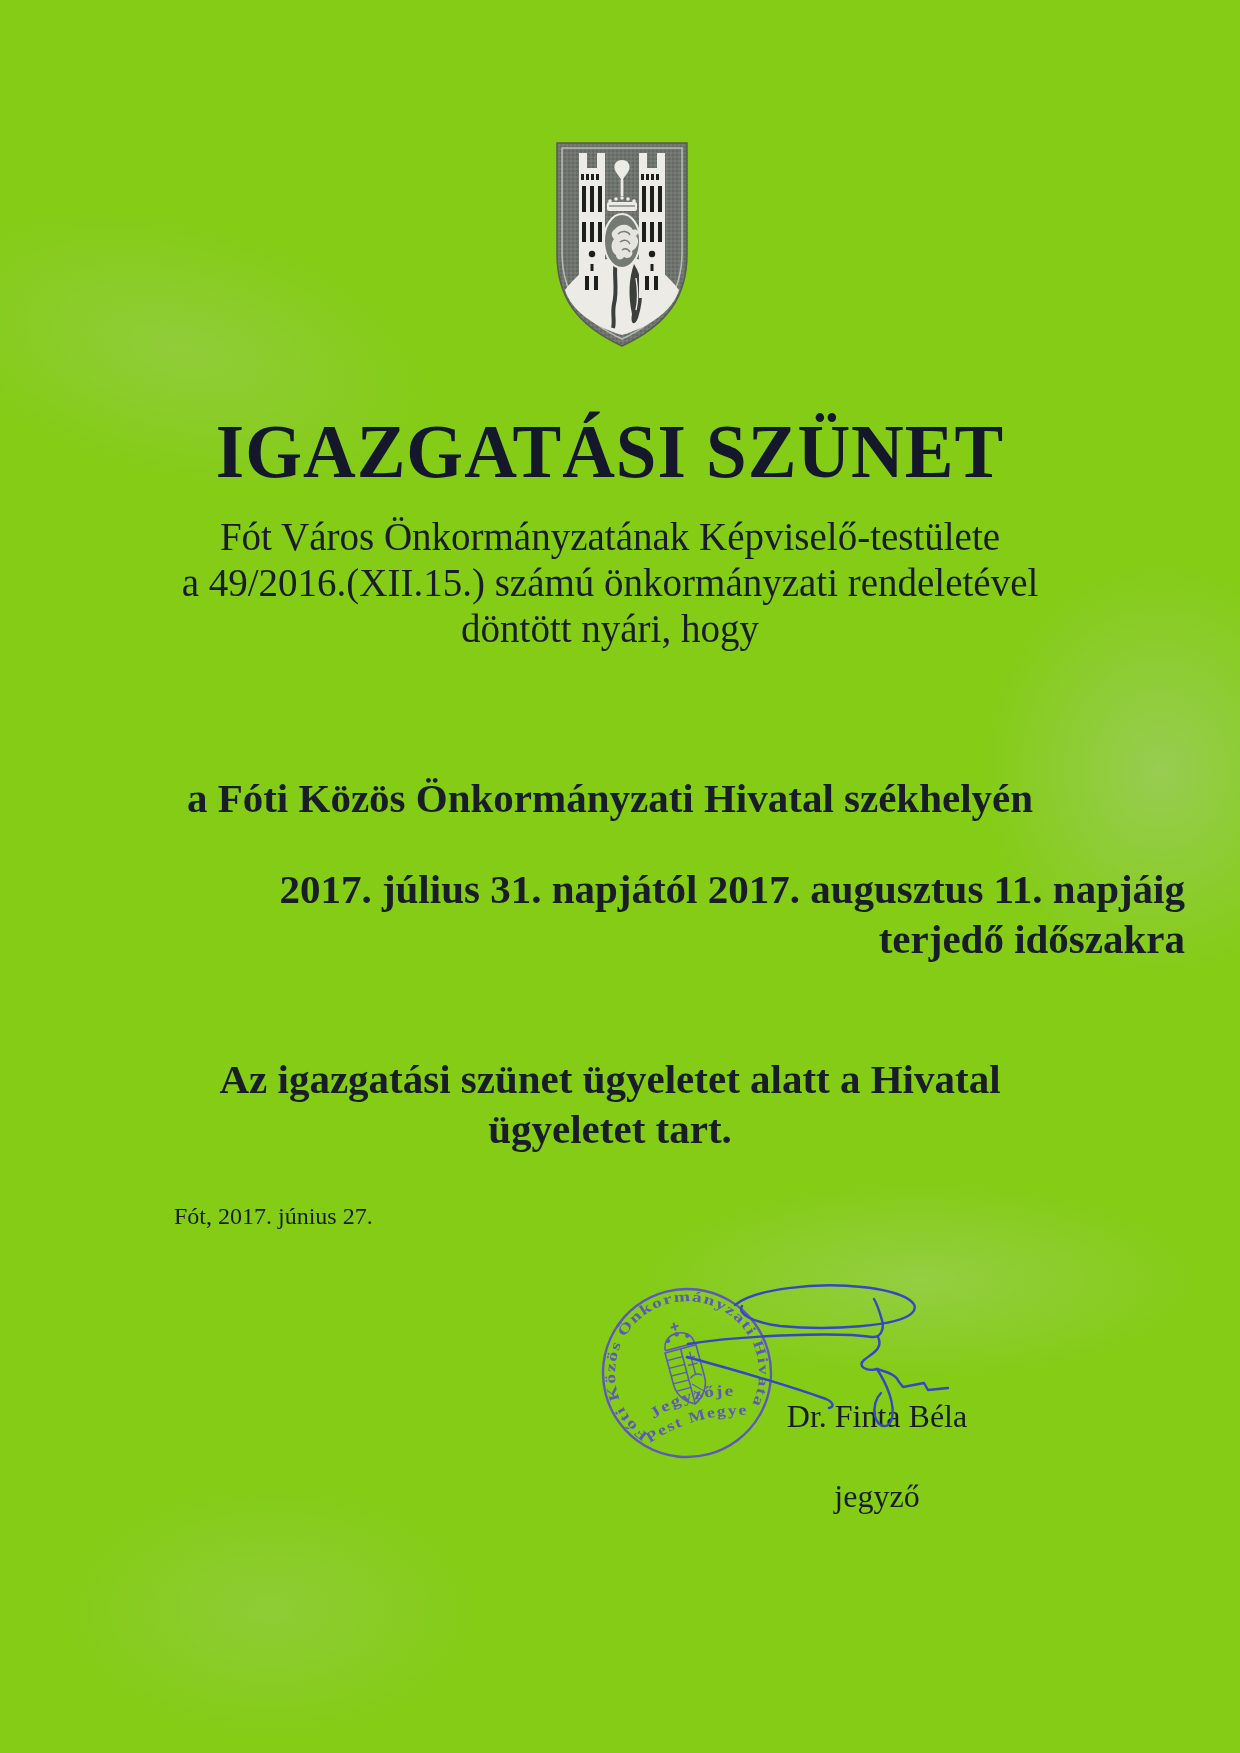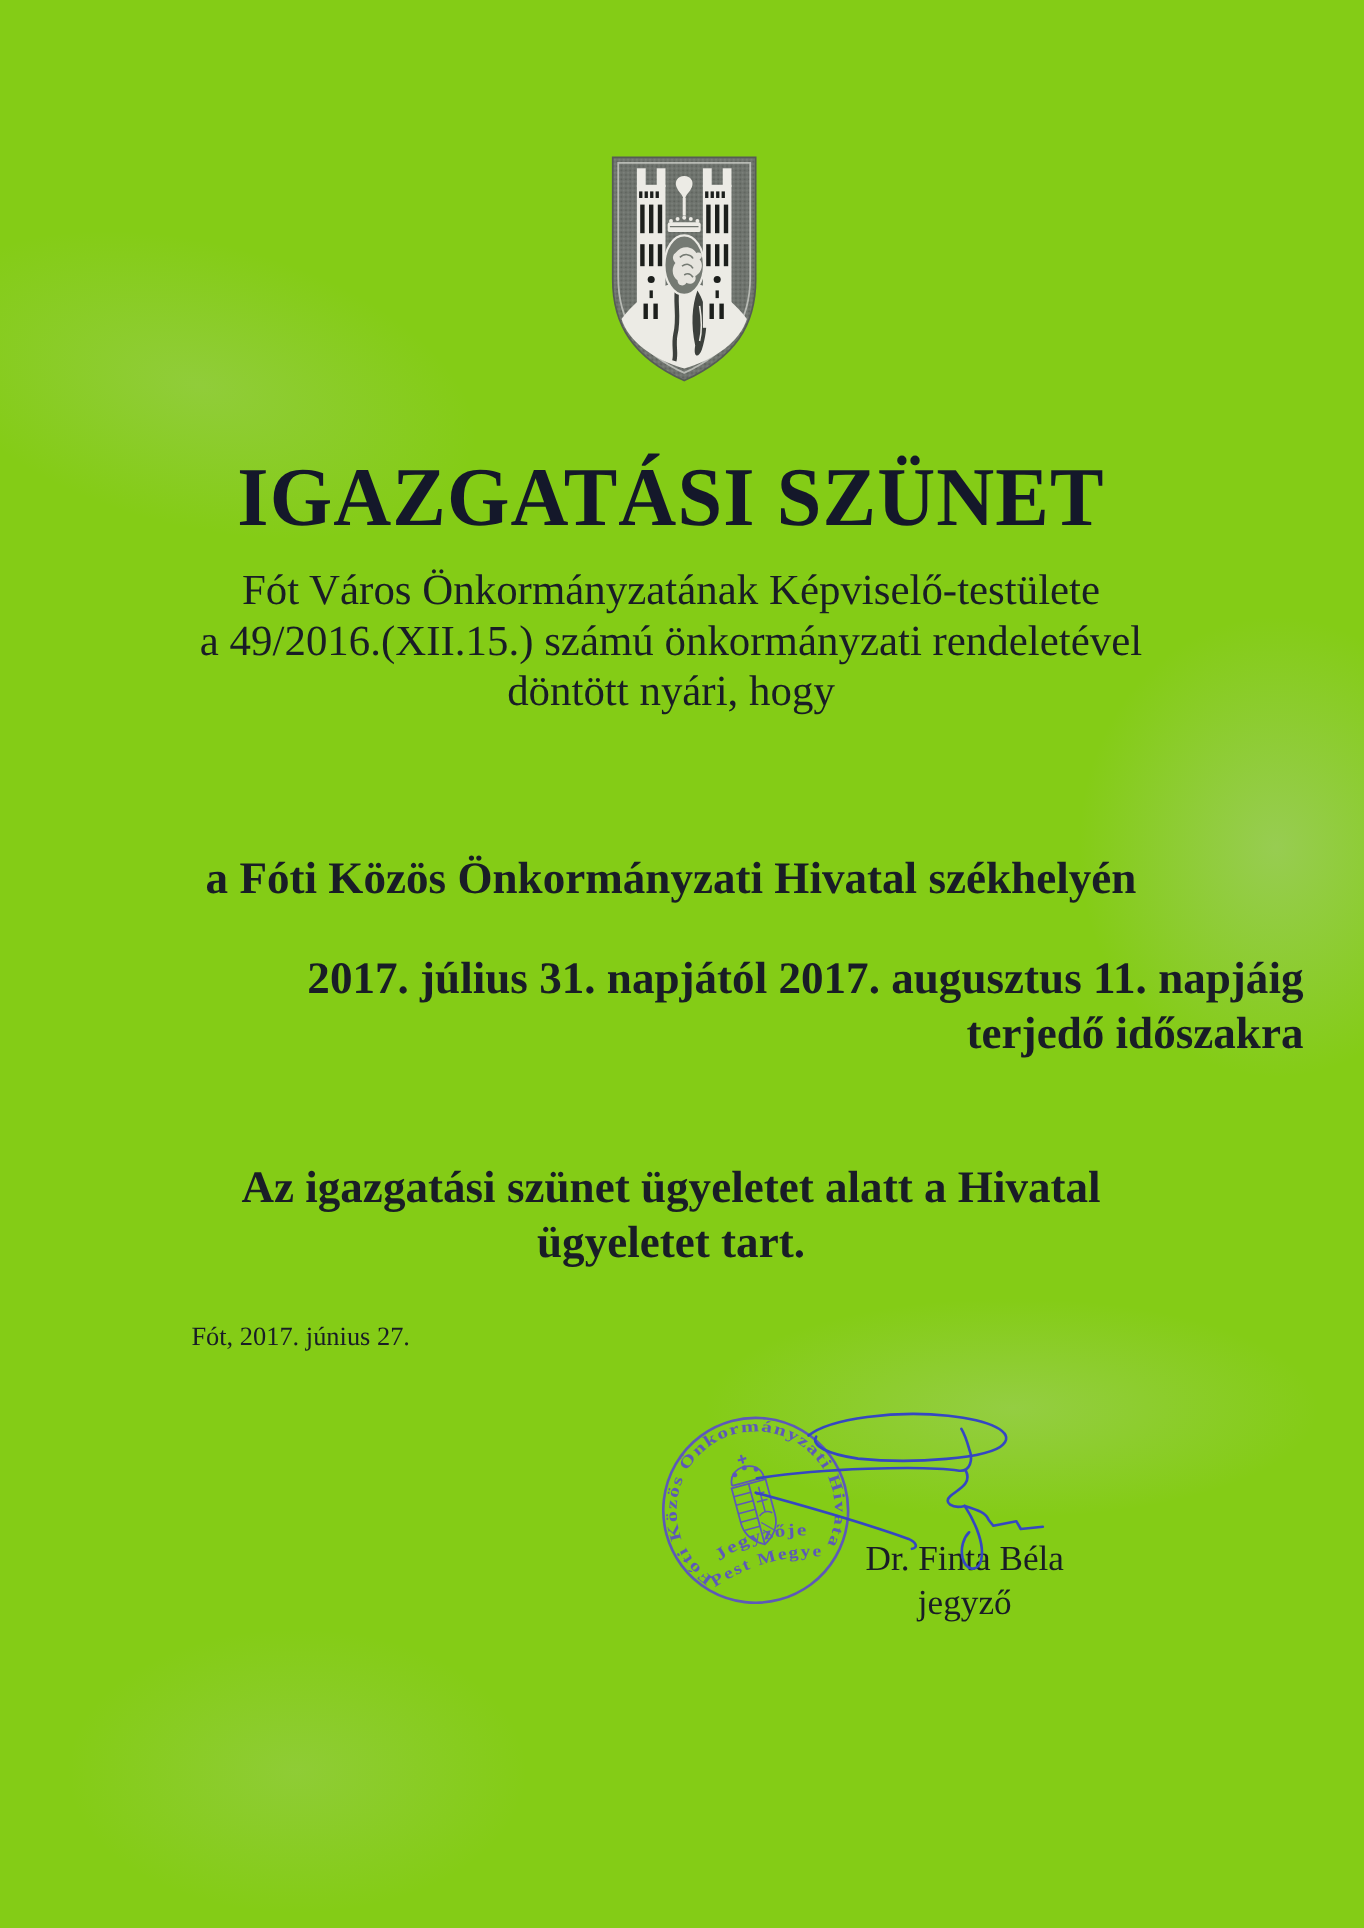--- a/index.html
+++ b/index.html
@@ -37,21 +37,21 @@
   .intro{top:514px;font-size:39px;line-height:46px;}
   .subject{top:773px;font-size:41px;line-height:50px;font-weight:700;}
   .period{top:864px;font-size:41px;line-height:50px;font-weight:700;text-align:right;}
   .duty{top:1054px;font-size:41px;line-height:50px;font-weight:700;}
   .dateline{position:absolute;left:140px;top:1203px;font-size:24px;margin-left:34px;}
 
   .stamp{position:absolute;left:594px;top:1280px;width:186px;height:186px;opacity:.92;}
   .signature-svg{position:absolute;left:670px;top:1250px;width:500px;height:200px;z-index:5;}
   .signatory{position:absolute;left:752px;top:1396px;width:250px;text-align:center;z-index:4;}
   .signatory .name{font-size:32px;line-height:40px;}
-  .signatory .role{font-size:32px;line-height:40px;}
+  .signatory .role{font-size:32px;line-height:40px;margin-top:40px;}
 </style>
 </head>
 <body>
 
 <div class="page">
 
   <div class="paper-shade shade-a"></div>
   <div class="paper-shade shade-b"></div>
   <div class="paper-shade shade-c"></div>
   <div class="paper-shade shade-d"></div>

